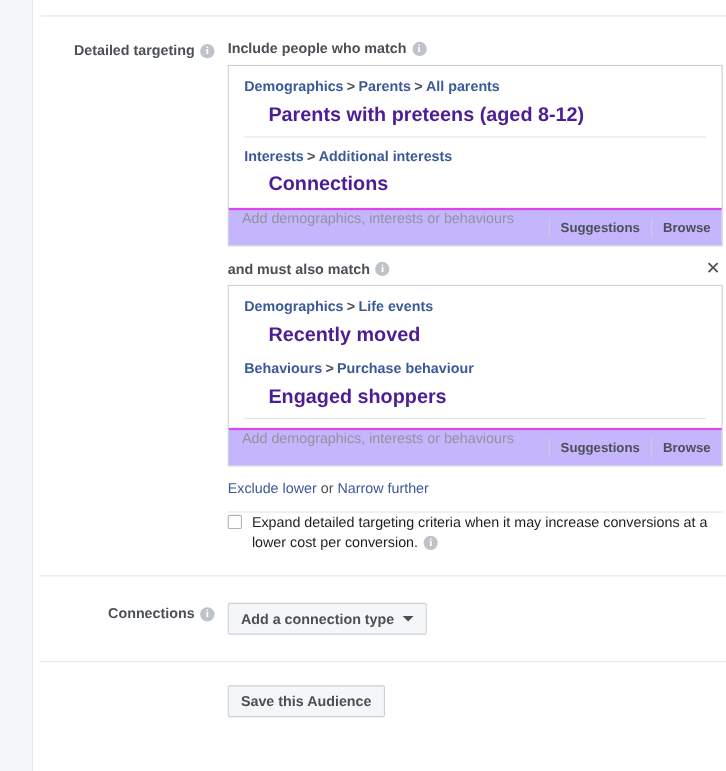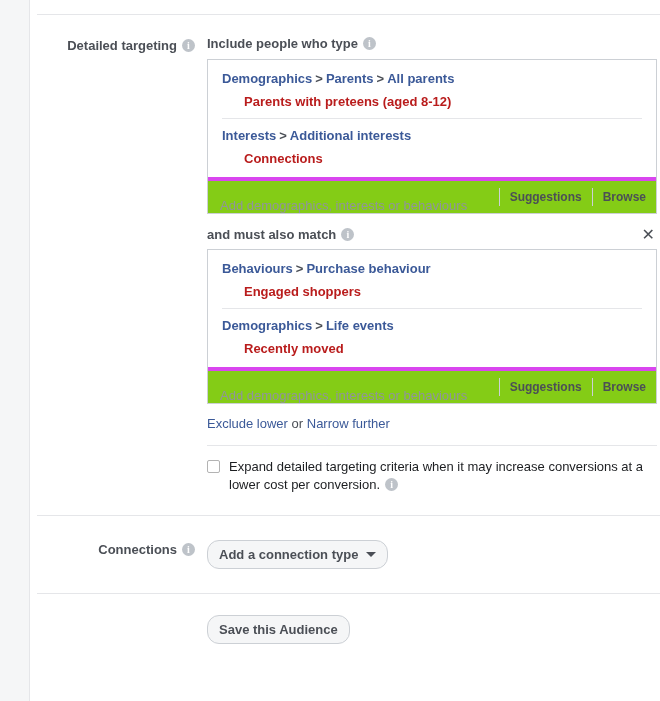--- a/index.html
+++ b/index.html
@@ -102,36 +102,36 @@
   .breadcrumb .sep {
     color: #4b4f56;
     padding: 0 3px;
   }
   .crumb-link {
     color: #3b5998;
     cursor: pointer;
   }
   .target-item {
     font-weight: bold;
-    font-size: 13px;
-    color: #b91c1c;
+    font-size: 18px;
+    color: #4c1d95;
     padding: 5px 0 9px 22px;
     border-bottom: 1px solid #e5e6e9;
     margin-bottom: 8px;
   }
   .target-item.last {
     border-bottom: none;
     margin-bottom: 0;
     padding-bottom: 11px;
   }
   .input-row {
     display: flex;
-    align-items: flex-end;
-    border-top: 4px solid #d946ef;
-    background: #84cc16;
+    align-items: flex-start;
+    border-top: 2px solid #d946ef;
+    background: #c4b5fd;
     height: 32px;
   }
   .input-row input {
     flex: 1;
     border: none;
     outline: none;
     font-family: "Liberation Sans", sans-serif;
     font-size: 13px;
     color: #1c1e21;
     padding: 0 10px 0 12px;
@@ -183,21 +183,20 @@
     color: #4b4f56;
   }
   .links-row a {
     color: #3b5998;
     text-decoration: none;
     cursor: pointer;
   }
   .expand-row {
     display: flex;
     align-items: flex-start;
-    margin-top: 12px;
   }
   .checkbox {
     width: 13px;
     height: 13px;
     border: 1px solid #b3b3b3;
     background: #fff;
     border-radius: 2px;
     margin-right: 9px;
     margin-top: 2px;
     flex-shrink: 0;
@@ -208,21 +207,21 @@
     font-size: 13px;
     color: #1c1e21;
     line-height: 18px;
     max-width: 420px;
   }
   .btn {
     display: inline-flex;
     align-items: center;
     background: #f5f6f7;
     border: 1px solid #ccd0d5;
-    border-radius: 12px;
+    border-radius: 2px;
     font-weight: bold;
     font-size: 13px;
     color: #4b4f56;
     padding: 6px 11px;
     cursor: pointer;
     font-family: "Liberation Sans", sans-serif;
   }
   .caret {
     margin-left: 8px;
     width: 0; height: 0;
@@ -245,21 +244,21 @@
 
     <div class="hr" style="margin-top:14px;"></div>
 
     <div class="row" style="padding-top:21px;">
       <div class="label-col">
         <span>Detailed targeting</span><span class="info-icon">i</span>
       </div>
       <div class="field-col">
 
         <div class="section-title">
-          <span>Include people who type</span><span class="info-icon">i</span>
+          <span>Include people who match</span><span class="info-icon">i</span>
         </div>
 
         <div class="target-box">
           <div class="target-list">
 
             <div>
               <div class="breadcrumb">
                 <span class="crumb-link">Demographics</span><span class="sep">&gt;</span><span class="crumb-link">Parents</span><span class="sep">&gt;</span><span class="crumb-link">All parents</span>
               </div>
               <div class="target-item">Parents with preteens (aged 8-12)</div>
@@ -288,30 +287,30 @@
           <span class="t">and must also match</span>
             <span class="info-icon">i</span>
           <span class="close-x">✕</span>
         </div>
 
         <div class="target-box">
           <div class="target-list">
 
             <div>
               <div class="breadcrumb">
+                <span class="crumb-link">Demographics</span><span class="sep">&gt;</span><span class="crumb-link">Life events</span>
+              </div>
+              <div class="target-item last">Recently moved</div>
+            </div>
+
+            <div>
+              <div class="breadcrumb">
                 <span class="crumb-link">Behaviours</span><span class="sep">&gt;</span><span class="crumb-link">Purchase behaviour</span>
               </div>
               <div class="target-item">Engaged shoppers</div>
-            </div>
-
-            <div>
-              <div class="breadcrumb">
-                <span class="crumb-link">Demographics</span><span class="sep">&gt;</span><span class="crumb-link">Life events</span>
-              </div>
-              <div class="target-item last">Recently moved</div>
             </div>
 
           </div>
           <div class="input-row">
             <input type="text" placeholder="Add demographics, interests or behaviours" style="">
             <div class="input-actions">
               <div class="divider-v"></div>
               <div class="act">Suggestions</div>
               <div class="divider-v"></div>
               <div class="act">Browse</div>

